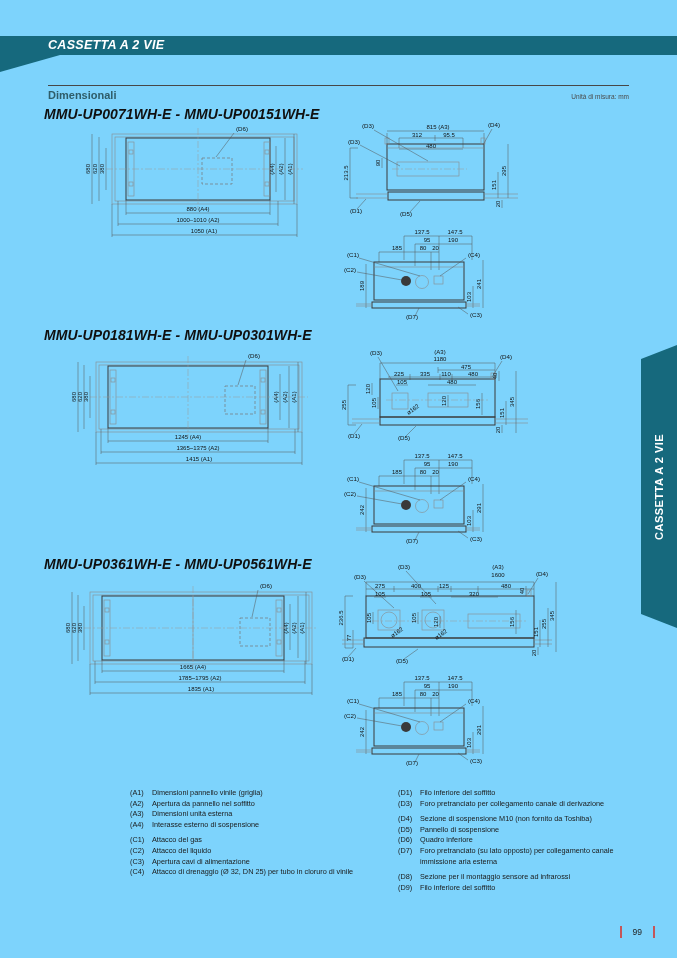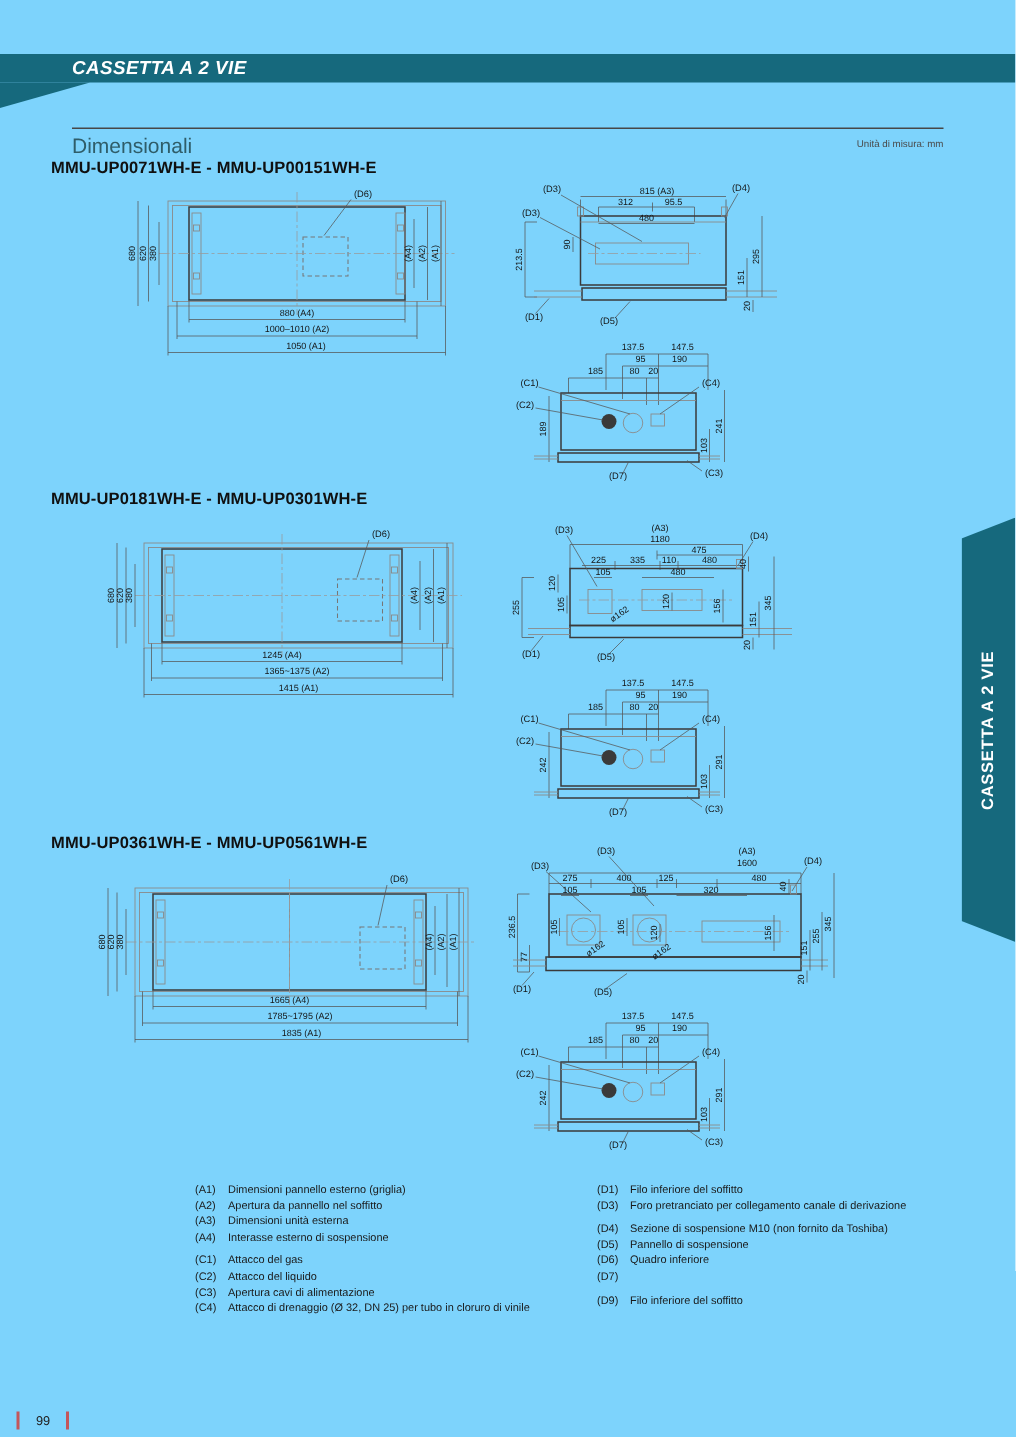--- a/index.html
+++ b/index.html
@@ -5,23 +5,23 @@
   html,body{margin:0;padding:0;background:#ffffff;}
   .page{position:relative;width:677px;height:958px;background:#7dd3fc;overflow:hidden;
         font-family:"Liberation Sans",sans-serif;color:#1a1a1a;}
   
   .banner{position:absolute;left:0;top:36px;width:677px;height:19px;background:#16697d;}
   .banner-title{position:absolute;left:48px;top:0;height:19px;line-height:19px;color:#fff;
         font-size:12.5px;font-weight:bold;font-style:italic;letter-spacing:.3px;}
   .banner-wedge{position:absolute;left:0;top:55px;width:0;height:0;
         border-top:17px solid #16697d;border-right:60px solid transparent;}
   .rule{position:absolute;left:48px;top:85px;width:581px;height:1px;background:#474747;}
-  .dimensionali{position:absolute;left:48px;top:89px;font-size:14px;font-weight:normal;color:#2f5d69;}
+  .dimensionali{position:absolute;left:48px;top:89px;font-size:11px;font-weight:bold;color:#2f5d69;}
   .units{position:absolute;right:48px;top:93px;font-size:6.5px;color:#4a4a4a;}
-  .model{position:absolute;left:34px;font-size:11px;font-weight:bold;color:#101010;letter-spacing:.1px;}
+  .model{position:absolute;left:44px;font-size:14px;font-weight:bold;color:#101010;letter-spacing:.1px;font-style:italic;}
   
   .drawing{position:absolute;}
   svg text{font-family:"Liberation Sans",sans-serif;}
   .t{font-size:6px;fill:#141414;}
   .tc{font-size:6.2px;fill:#141414;}
   .st{stroke:#3a3a3a;stroke-width:1;fill:none;}
   .sn{stroke:#8a8a8a;stroke-width:.6;fill:none;}
   .sd{stroke:#555;stroke-width:.5;fill:none;}
   .sh{stroke:#777;stroke-width:.7;fill:none;stroke-dasharray:3 2;}
   .sc{stroke:#9a9a9a;stroke-width:.5;fill:none;stroke-dasharray:7 2 2 2;}
@@ -32,21 +32,21 @@
         color:#fff;font-weight:bold;font-size:11px;letter-spacing:.5px;text-align:center;line-height:36px;}
   
   .legend-col{position:absolute;top:788px;font-size:7.3px;line-height:10.6px;color:#1a1a1a;}
   .legend-left{left:130px;width:260px;}
   .legend-right{left:398px;width:250px;}
   .lrow{display:flex;}
   .lref{flex:0 0 22px;}
   .ltext{flex:1;max-width:205px;}
   .lgap{height:5px;}
   
-  .pagenum{position:absolute;left:0;top:922px;width:666px;text-align:left;margin-top:16px;}
+  .pagenum{position:absolute;left:0;top:922px;width:666px;text-align:right;}
   .pnbar{display:inline-block;width:2px;height:12px;background:#c4565a;margin:0 11px;vertical-align:middle;}
   .pn{font-size:8.5px;color:#222;vertical-align:middle;}
 </style>
 </head>
 <body>
 
 <div class="page">
 
   <div class="banner">
     <span class="banner-title">CASSETTA A 2 VIE</span>
@@ -539,21 +539,21 @@
   </svg>
   </div>
 
   <div class="side-tab">
     <span>CASSETTA A 2 VIE</span>
   </div>
 
   <div class="legend-col legend-left">
     <div class="lrow">
         <span class="lref">(A1)</span>
-        <span class="ltext">Dimensioni pannello esterno (griglia)</span>
+        <span class="ltext">Dimensioni pannello vinile (griglia)</span>
       </div>
     <div class="lrow">
         <span class="lref">(A2)</span>
         <span class="ltext">Apertura da pannello nel soffitto</span>
       </div>
     <div class="lrow">
         <span class="lref">(A3)</span>
         <span class="ltext">Dimensioni unità esterna</span>
       </div>
     <div class="lrow">
@@ -596,22 +596,27 @@
     <div class="lrow">
         <span class="lref">(D5)</span>
         <span class="ltext">Pannello di sospensione</span>
       </div>
     <div class="lrow">
         <span class="lref">(D6)</span>
         <span class="ltext">Quadro inferiore</span>
       </div>
     <div class="lrow">
         <span class="lref">(D7)</span>
+        <span class="ltext">Foro pretranciato (su lato opposto) per collegamento canale immissione aria esterna</span>
       </div>
     <div class="lgap"></div>
+    <div class="lrow">
+        <span class="lref">(D8)</span>
+        <span class="ltext">Sezione per il montaggio sensore ad infrarossi</span>
+      </div>
     <div class="lrow">
         <span class="lref">(D9)</span>
         <span class="ltext">Filo inferiore del soffitto</span>
       </div>
   </div>
 
   <div class="pagenum">
     <span class="pnbar"></span><span class="pn">99</span><span class="pnbar"></span>
   </div>
 

